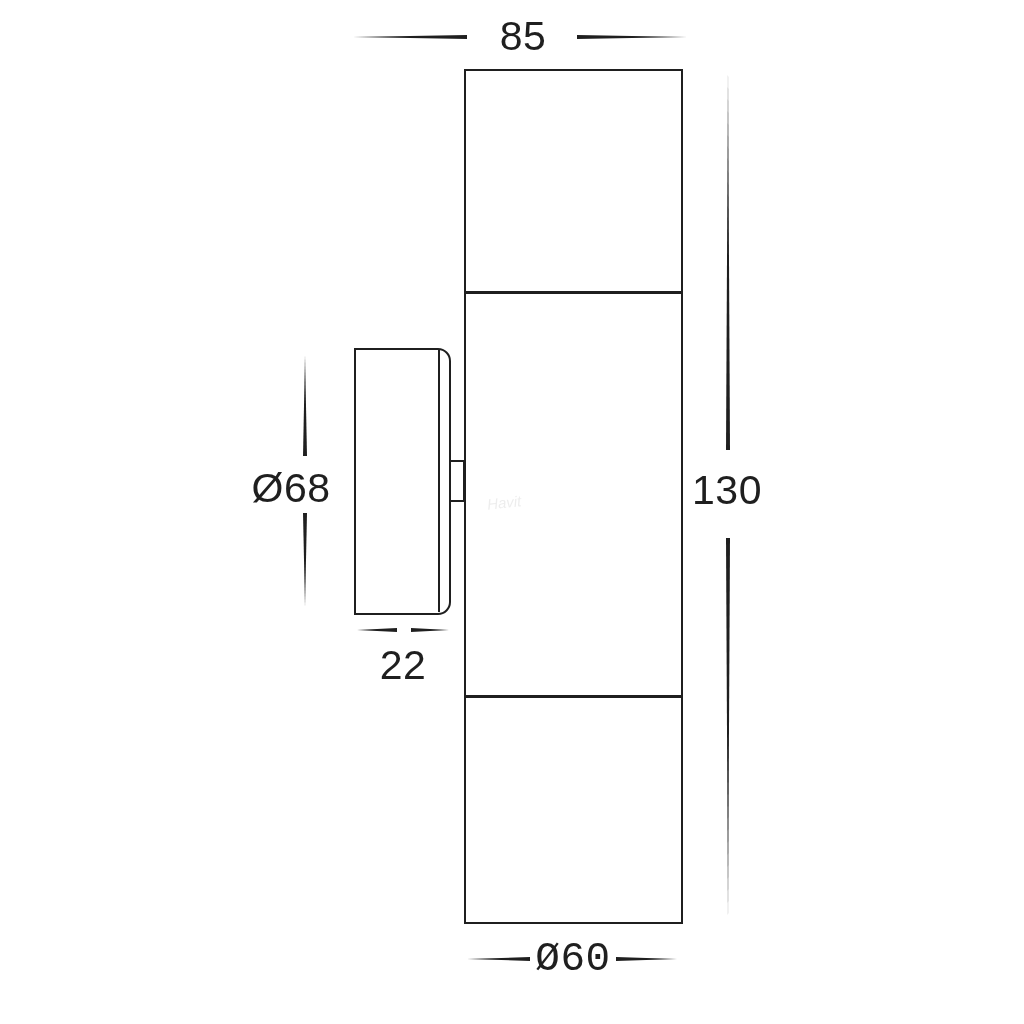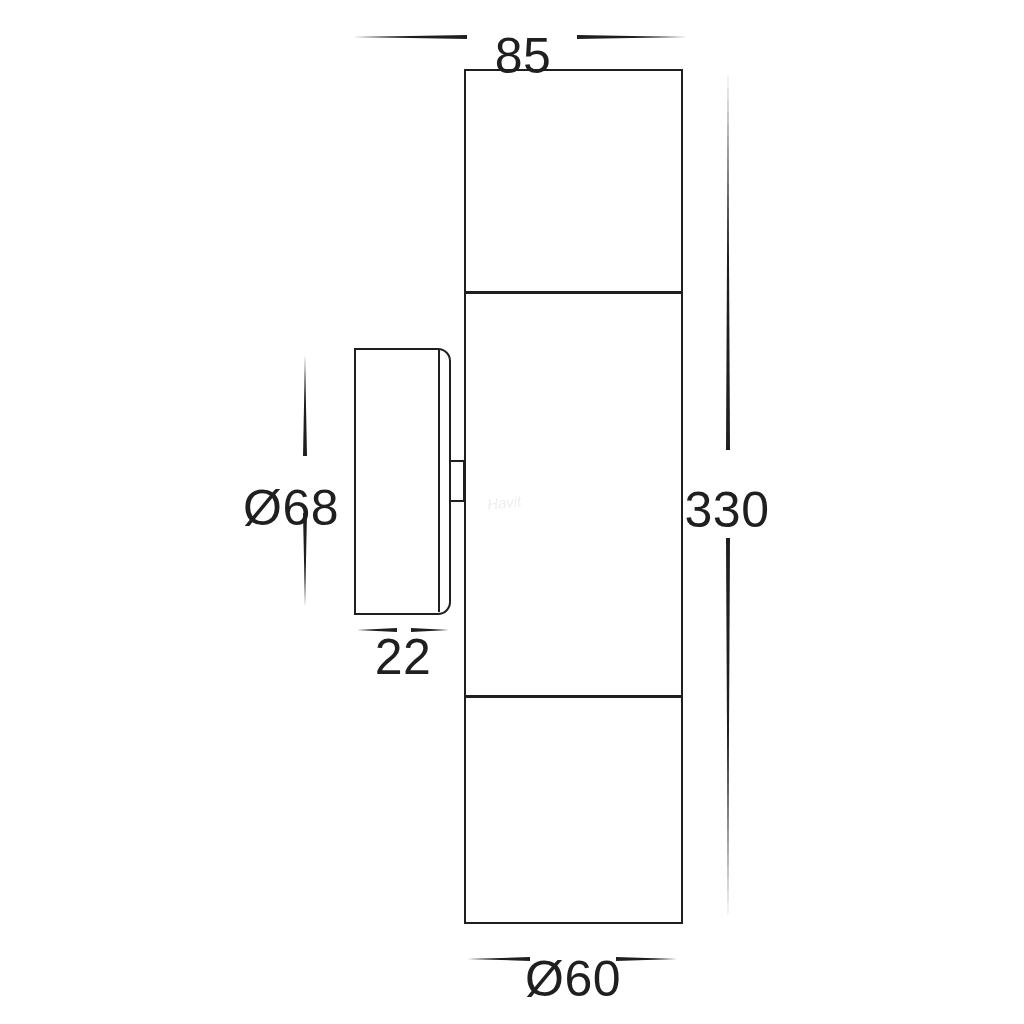--- a/index.html
+++ b/index.html
@@ -28,26 +28,25 @@
   .wedge{position:absolute;background:var(--line);}
   .wh{height:4px;} .wv{width:4px;}
   .thin-left  {clip-path:polygon(0 50%, 100% 0, 100% 100%);}
   .thin-right {clip-path:polygon(0 0, 100% 50%, 0 100%);}
   .thin-top   {clip-path:polygon(50% 0, 100% 100%, 0 100%);}
   .thin-bottom{clip-path:polygon(0 0, 100% 0, 50% 100%);}
   
   .dim-label{
     position:absolute;
     transform:translate(-50%,-50%);
-    font-size:50px;
+    font-size:41px;
     line-height:1;
     color:var(--text);
     letter-spacing:0.5px;
     white-space:nowrap;
-    margin-top:20px;
   }
   .watermark{
     position:absolute;
     left:487px;top:494px;
     font-size:15px;
     font-style:italic;
     color:rgba(80,80,80,0.10);
     transform:rotate(-6deg);
   }
 </style>
@@ -65,27 +64,27 @@
   <div class="outline connector"></div>
 
   <div class="watermark">Havit</div>
 
   <div class="wedge wh thin-left" style="left:353px;top:35px;width:114px;"></div>
   <div class="wedge wh thin-right" style="left:577px;top:35px;width:110px;"></div>
   <div class="dim-label" style="left:523px;top:36px;">85</div>
 
   <div class="wedge wv thin-top" style="left:726px;top:70px;height:380px;"></div>
   <div class="wedge wv thin-bottom" style="left:726px;top:538px;height:382px;"></div>
-  <div class="dim-label" style="left:727px;top:490px;">330</div>
+  <div class="dim-label" style="left:727px;top:490px;">130</div>
 
   <div class="wedge wv thin-top" style="left:303px;top:355px;height:101px;"></div>
   <div class="wedge wv thin-bottom" style="left:303px;top:513px;height:94px;"></div>
   <div class="dim-label" style="left:291px;top:488px;">Ø68</div>
 
   <div class="wedge wh thin-left" style="left:357px;top:628px;width:40px;"></div>
   <div class="wedge wh thin-right" style="left:411px;top:628px;width:38px;"></div>
-  <div class="dim-label" style="left:403px;top:637px;">22</div>
+  <div class="dim-label" style="left:403px;top:665px;">22</div>
 
   <div class="wedge wh thin-left" style="left:467px;top:957px;width:63px;"></div>
   <div class="wedge wh thin-right" style="left:616px;top:957px;width:61px;"></div>
-  <div class="dim-label" style="left:573px;top:959px;">Ø60</div>
+  <div class="dim-label" style="left:573px;top:959px;font-family:Liberation Mono, monospace;">Ø60</div>
 
 </div>
 
 </body></html>

